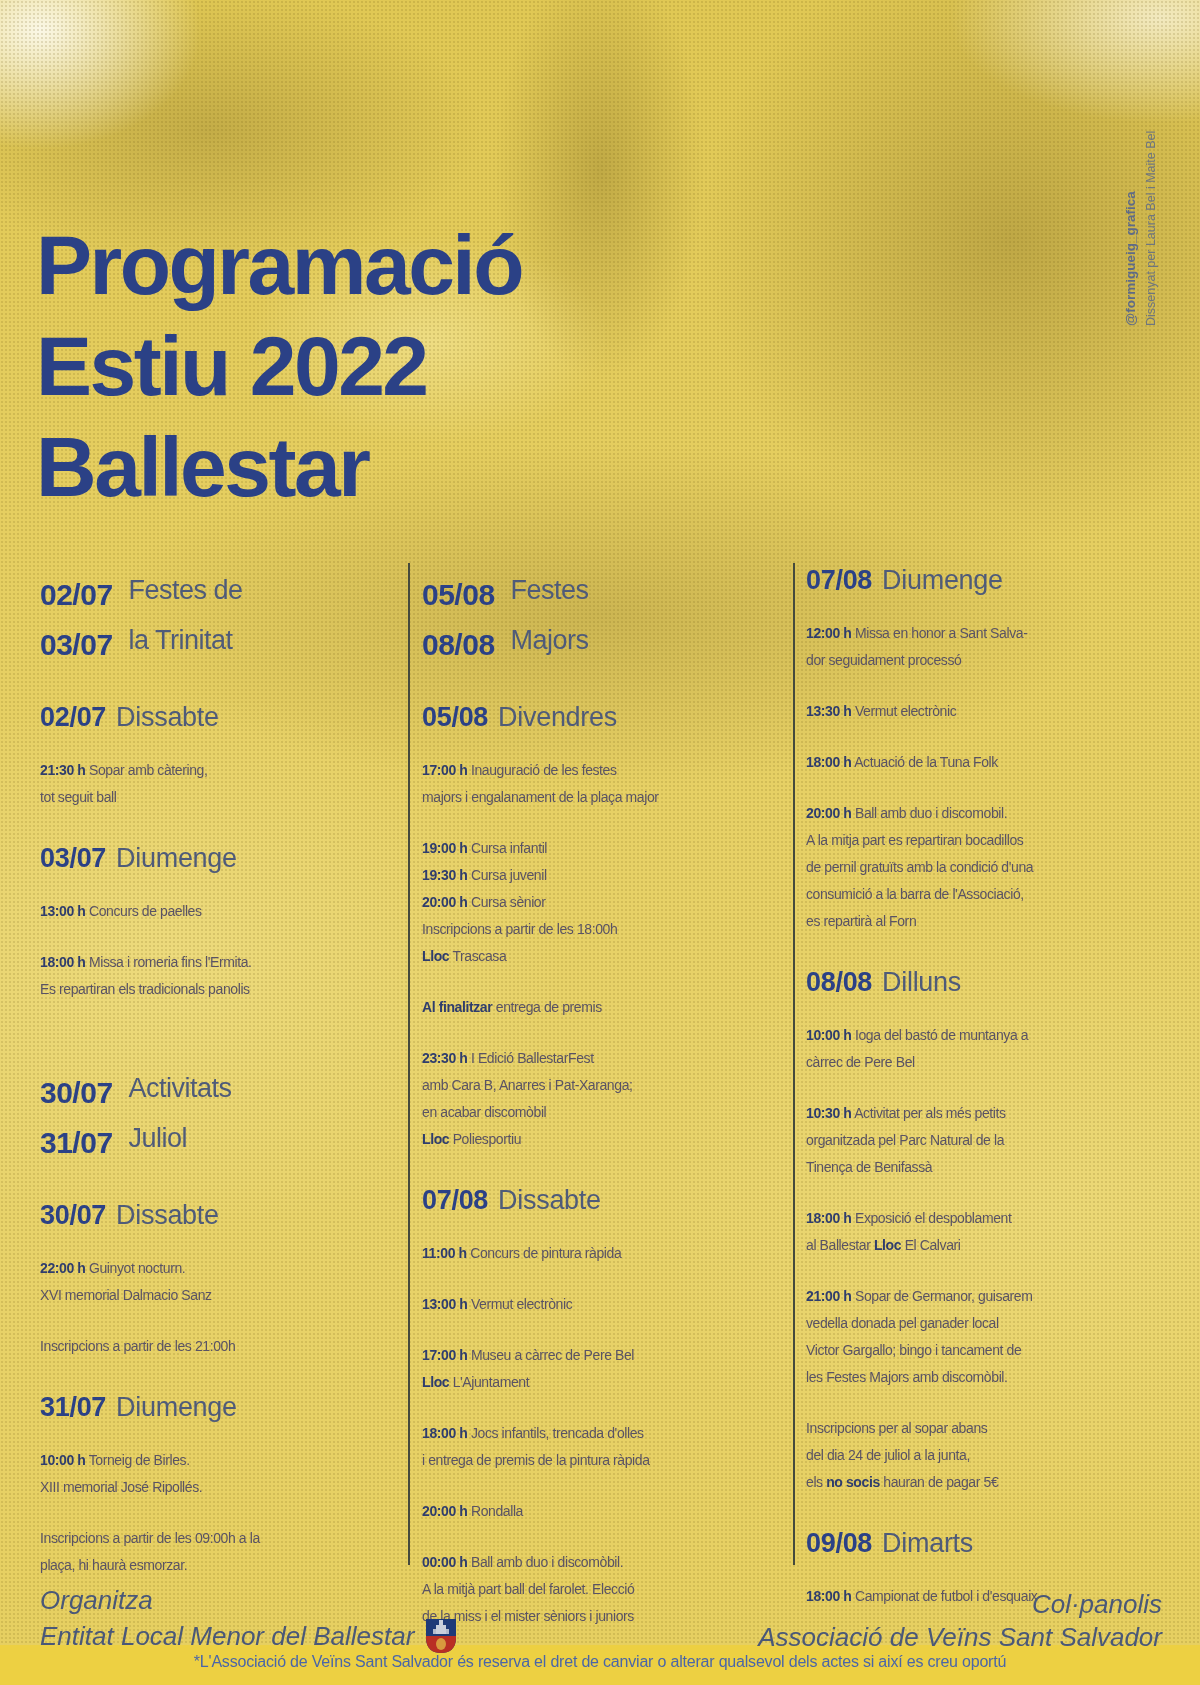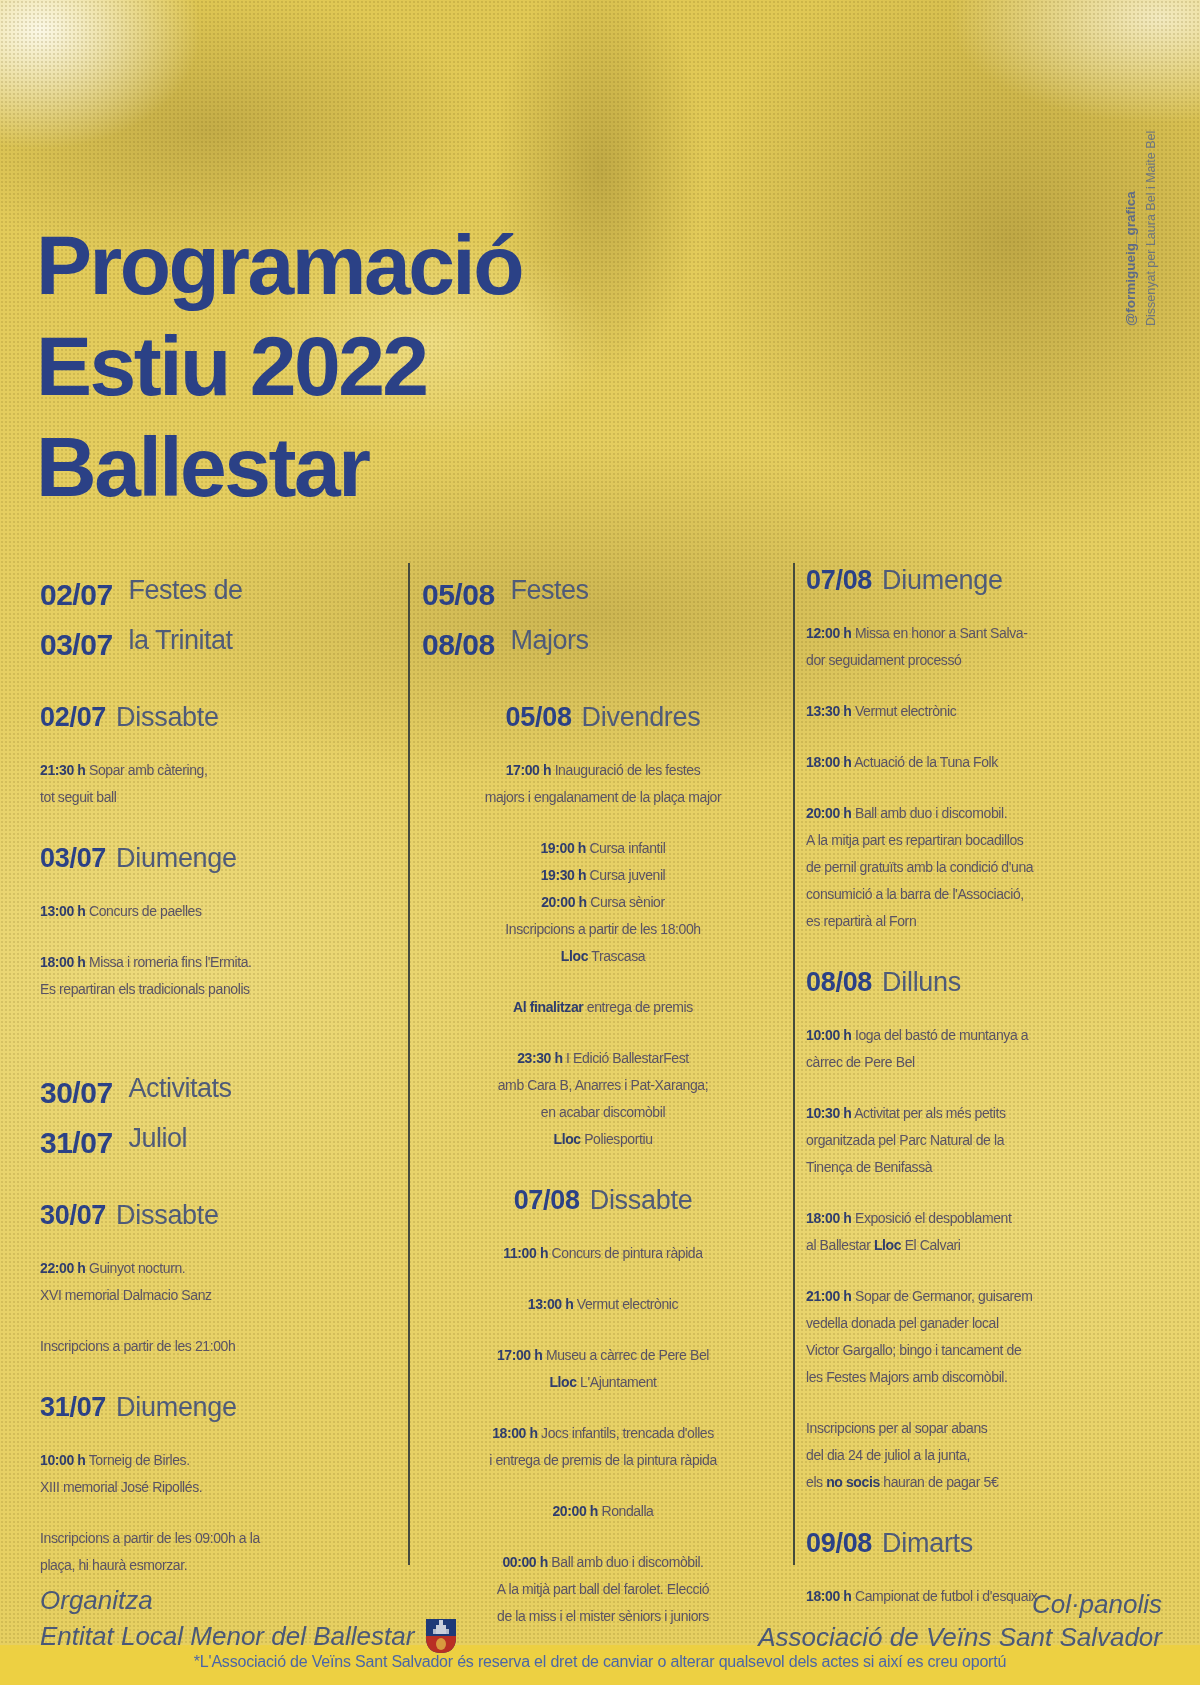--- a/index.html
+++ b/index.html
@@ -40,21 +40,21 @@
   #credits{
     position:absolute;left:1120px;top:6px;height:320px;z-index:3;
     writing-mode:vertical-rl;transform:rotate(180deg);
     color:#5f6b87;line-height:21px;font-size:13.5px;
   }
   #credits .handle{font-weight:700;}
   #credits .designer{font-size:12.5px;opacity:.85;}
 
   .col{position:absolute;top:565px;z-index:3;}
   #col-0{left:40px;width:358px;}
-  #col-1{left:422px;width:362px;text-align:center;}
+  #col-1{left:422px;width:362px;}
   #col-2{left:806px;width:380px;}
   .col > :first-child{margin-top:0;}
 
   .sec{display:flex;margin:0 0 10px 0;}
   .sec.gap{margin-top:60px;}
   .sec-dates{
     color:#2b4186;font-weight:700;font-size:30px;line-height:50px;
     padding-top:5px;margin-right:16px;letter-spacing:-0.5px;white-space:pre;
   }
   .sec-titles{color:#4f5b79;font-size:27px;line-height:50px;letter-spacing:-0.5px;white-space:pre;}

